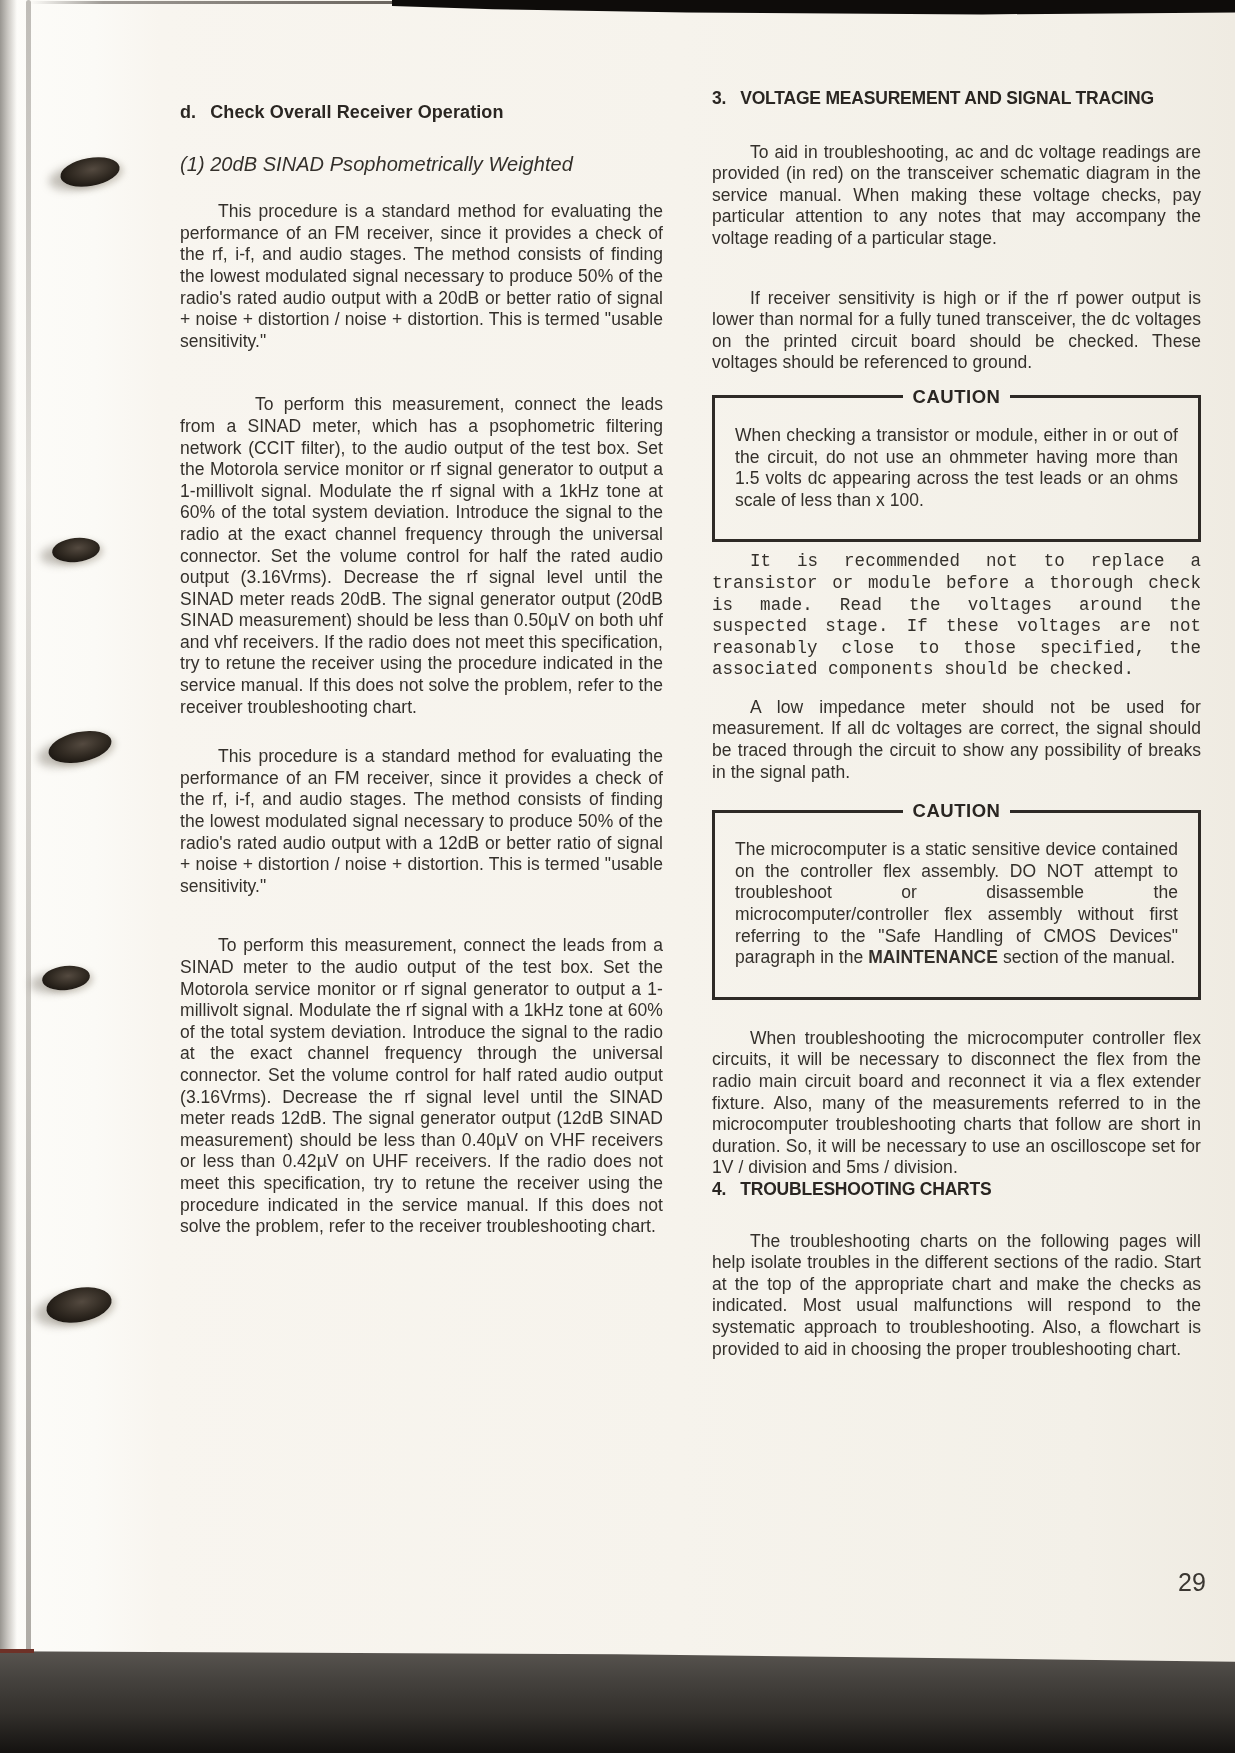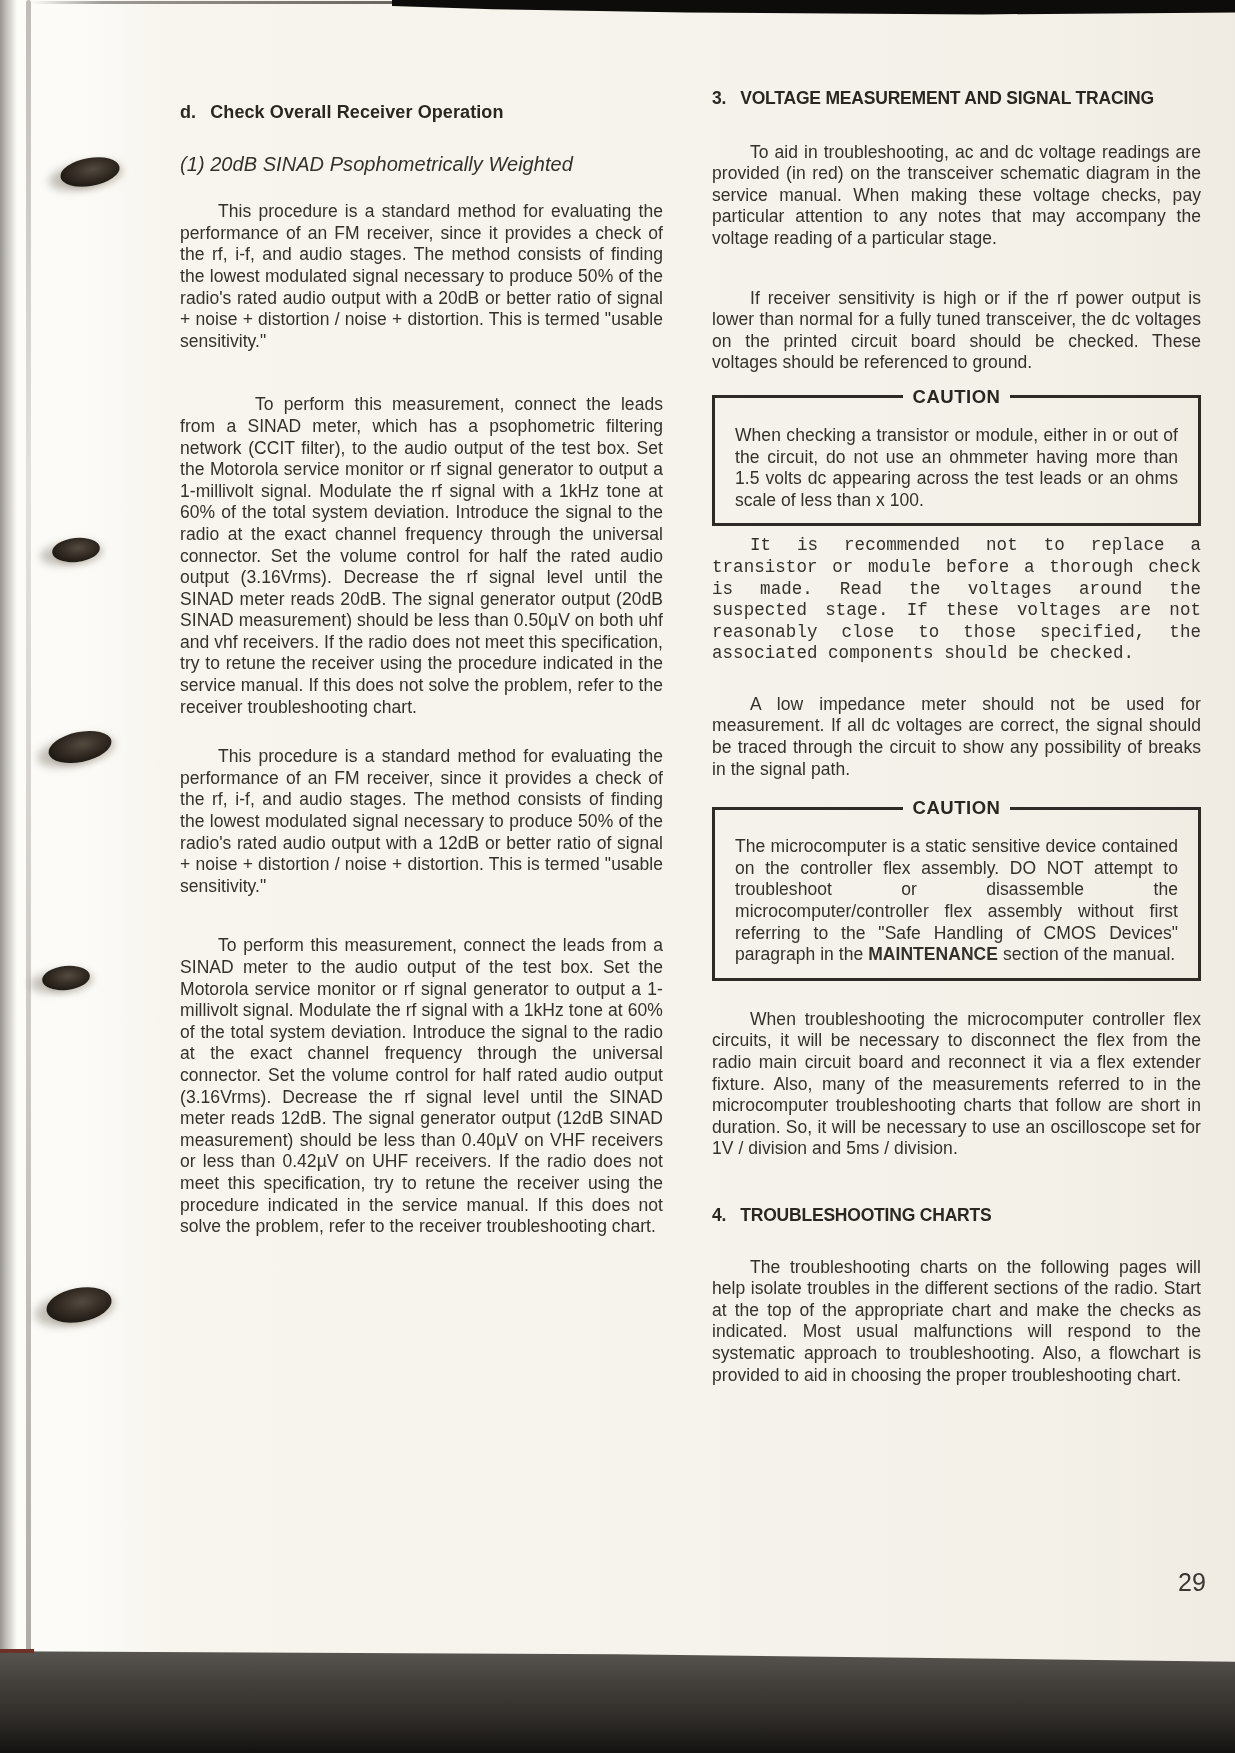--- a/index.html
+++ b/index.html
@@ -33,21 +33,21 @@
   .col{position:absolute;top:0;text-align:justify;font-size:17.5px;line-height:21.6px;letter-spacing:.05px;color:#34302b;}
   .col p{margin:0;text-indent:38px;}
   .left-col{left:180px;width:483px;}
   .right-col{left:712px;width:489px;}
 
   .h-main{font-weight:bold;text-align:left;color:#2a2622;font-size:18px;letter-spacing:.1px;}
   .h-main .h-num{display:inline-block;margin-right:14px;}
   .right-col .h-main{font-size:17.5px;letter-spacing:-.2px;}
   .h-italic{font-style:italic;text-align:left;font-size:20px;}
 
-  .caution{position:relative;border:3px solid #2e2a26;border-top:none;padding:28px 20px 12px;}
+  .caution{position:relative;border:3px solid #2e2a26;border-top:none;padding:28px 20px 28px;}
   .caution p{margin:0;text-indent:0;}
   .caution-label{position:absolute;top:-12px;left:-3px;right:-3px;height:24px;display:flex;align-items:center;}
   .caution-rule{flex:1 1 auto;height:3px;background:#2e2a26;}
   .caution-word{font-weight:bold;font-size:18.5px;padding:0 10px;letter-spacing:.5px;color:#2a2622;flex:0 0 auto;}
 
   .bold{font-weight:bold;}
   .page-num{position:absolute;left:1178px;top:1568px;font-size:25px;color:#3a3631;}
 </style>
 </head>
 <body>
@@ -88,33 +88,33 @@
     <div class="caution" style="margin-top:23px;">
       <div class="caution-label">
         <span class="caution-rule"></span>
         <span class="caution-word">CAUTION</span>
         <span class="caution-rule"></span>
       </div>
       <p>When checking a transistor or module, either in or out of the circuit, do not use an ohmmeter having more than 1.5 volts dc appearing across the test leads or an ohms scale of less than x 100.</p>
     </div>
 
     <p style="margin-top:9px;font-family:Liberation Mono, monospace;">It is recommended not to replace a transistor or module before a thorough check is made. Read the voltages around the suspected stage. If these voltages are not reasonably close to those specified, the associated components should be checked.</p>
-    <p style="margin-top:29px;">A low impedance meter should not be used for measurement. If all dc voltages are correct, the signal should be traced through the circuit to show any possibility of breaks in the signal path.</p>
+    <p style="margin-top:16px;">A low impedance meter should not be used for measurement. If all dc voltages are correct, the signal should be traced through the circuit to show any possibility of breaks in the signal path.</p>
 
     <div class="caution" style="margin-top:28px;">
       <div class="caution-label">
         <span class="caution-rule"></span>
         <span class="caution-word">CAUTION</span>
         <span class="caution-rule"></span>
       </div>
       <p><span>The microcomputer is a static sensitive device contained on the controller flex assembly. DO NOT attempt to troubleshoot or disassemble the microcomputer/controller flex assembly without first referring to the "Safe Handling of CMOS Devices" paragraph in the </span><span class="bold">MAINTENANCE</span><span> section of the manual.</span></p>
     </div>
 
     <p style="margin-top:28px;">When troubleshooting the microcomputer controller flex circuits, it will be necessary to disconnect the flex from the radio main circuit board and reconnect it via a flex extender fixture. Also, many of the measurements referred to in the microcomputer troubleshooting charts that follow are short in duration. So, it will be necessary to use an oscilloscope set for 1V / division and 5ms / division.</p>
 
-    <div class="h-main" style="margin-top:45px;">
+    <div class="h-main" style="">
       <span class="h-num">4.</span><span>TROUBLESHOOTING CHARTS</span>
     </div>
     <p style="margin-top:30px;">The troubleshooting charts on the following pages will help isolate troubles in the different sections of the radio. Start at the top of the appropriate chart and make the checks as indicated. Most usual malfunctions will respond to the systematic approach to troubleshooting. Also, a flowchart is provided to aid in choosing the proper troubleshooting chart.</p>
   </div>
 
   <div class="page-num">29</div>
 </div>
 
 </body></html>

